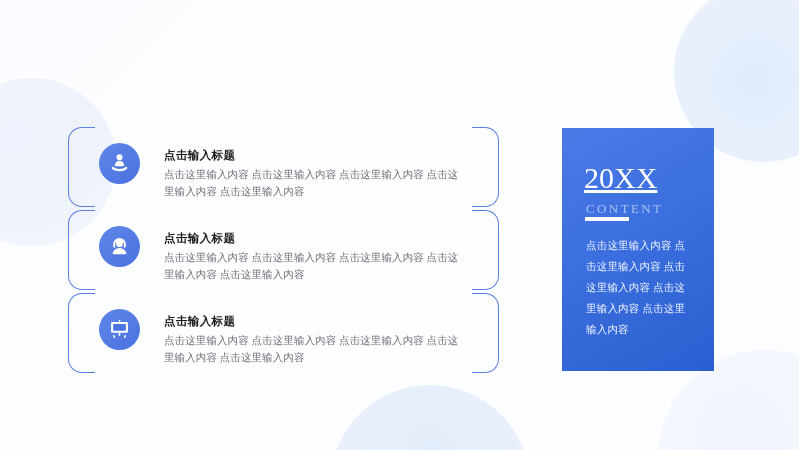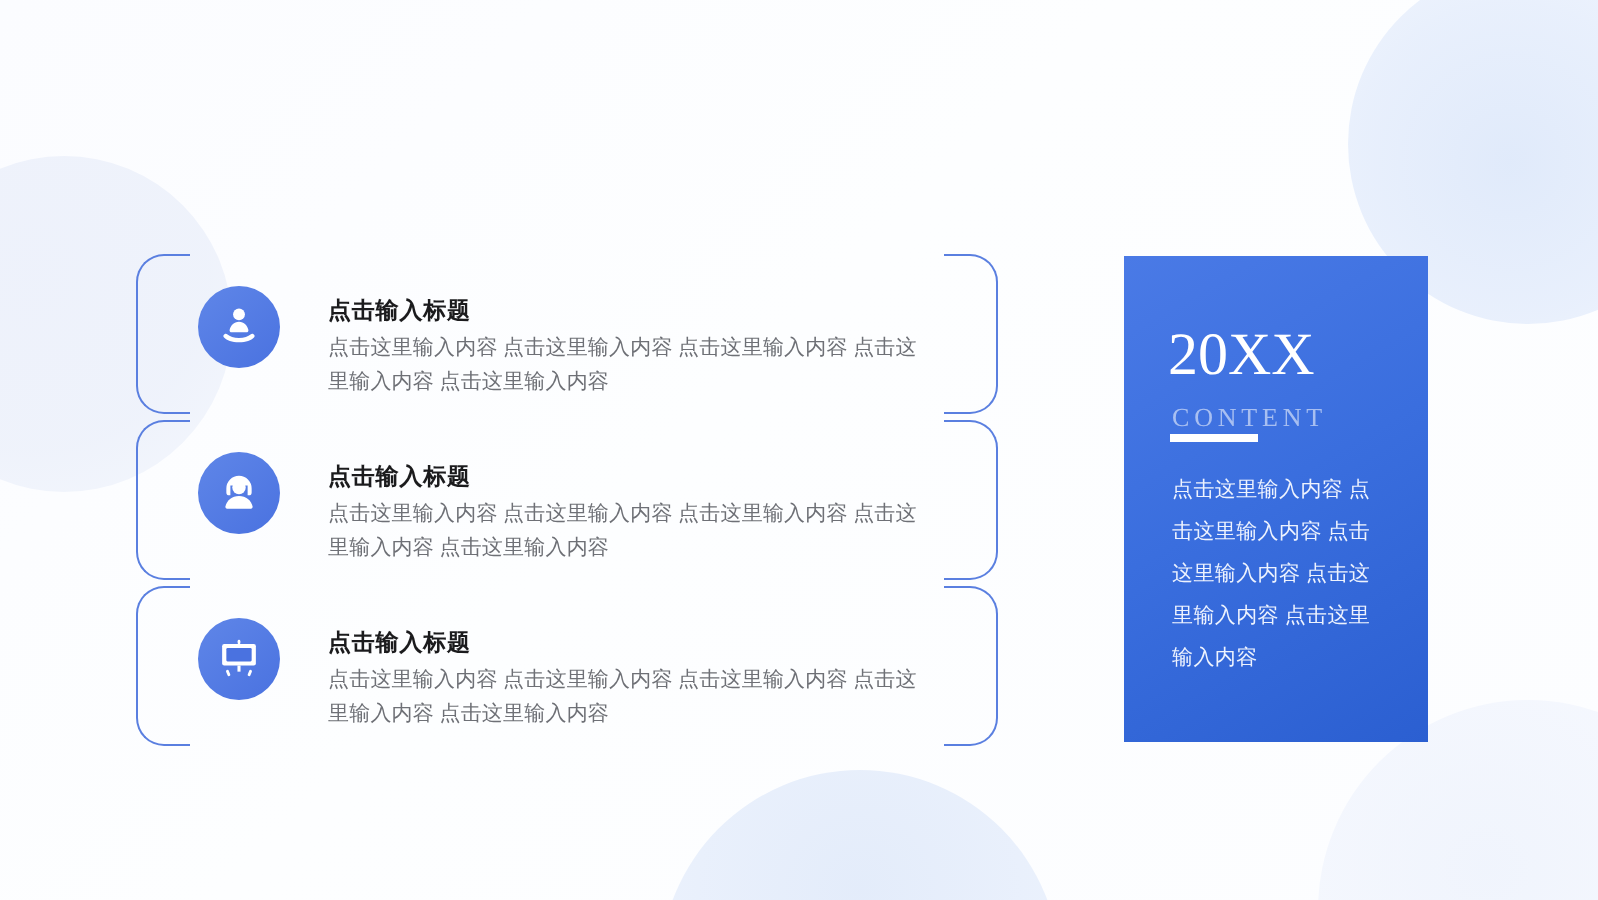--- a/index.html
+++ b/index.html
@@ -198,20 +198,21 @@
   }
   .panel-year {
     position: absolute;
     left: 22px;
     top: 34px;
     font-family: "Liberation Serif", "DejaVu Serif", serif;
     font-size: 30px;
     color: #ffffff;
     letter-spacing: 0px;
     line-height: 32px;
+    text-decoration: underline;
   }
   .panel-sub {
     position: absolute;
     left: 24px;
     top: 73px;
     font-family: "Liberation Serif", "DejaVu Serif", serif;
     font-size: 13px;
     letter-spacing: 2.4px;
     color: rgba(255,255,255,.55);
   }

